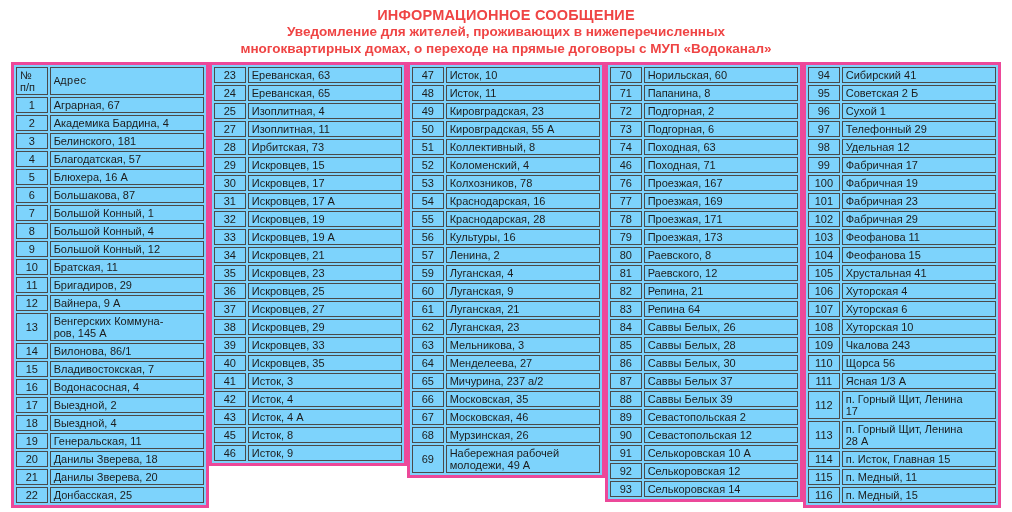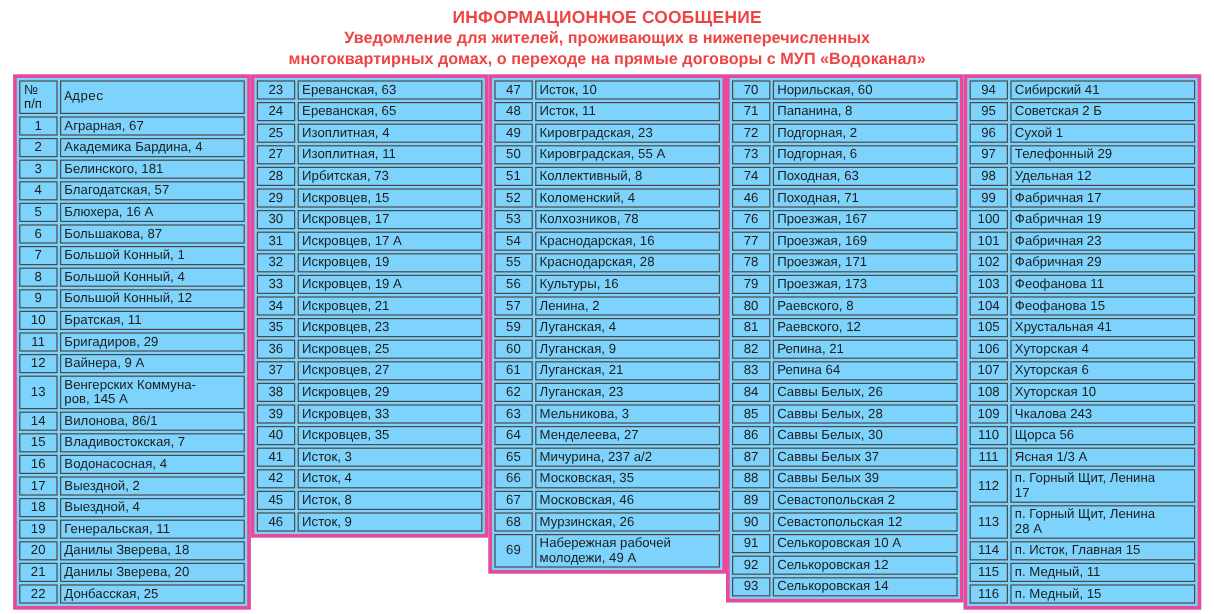--- a/index.html
+++ b/index.html
@@ -252,20 +252,24 @@
         </tr>
         <tr>
           <td class="num">41</td>
           <td class="addr">Исток, 3</td>
         </tr>
         <tr>
           <td class="num">42</td>
           <td class="addr">Исток, 4</td>
         </tr>
         <tr>
+          <td class="num">43</td>
+          <td class="addr">Исток, 4 А</td>
+        </tr>
+        <tr>
           <td class="num">45</td>
           <td class="addr">Исток, 8</td>
         </tr>
         <tr>
           <td class="num">46</td>
           <td class="addr">Исток, 9</td>
         </tr>
       </tbody>
     </table>
   <table class="addr-table">

